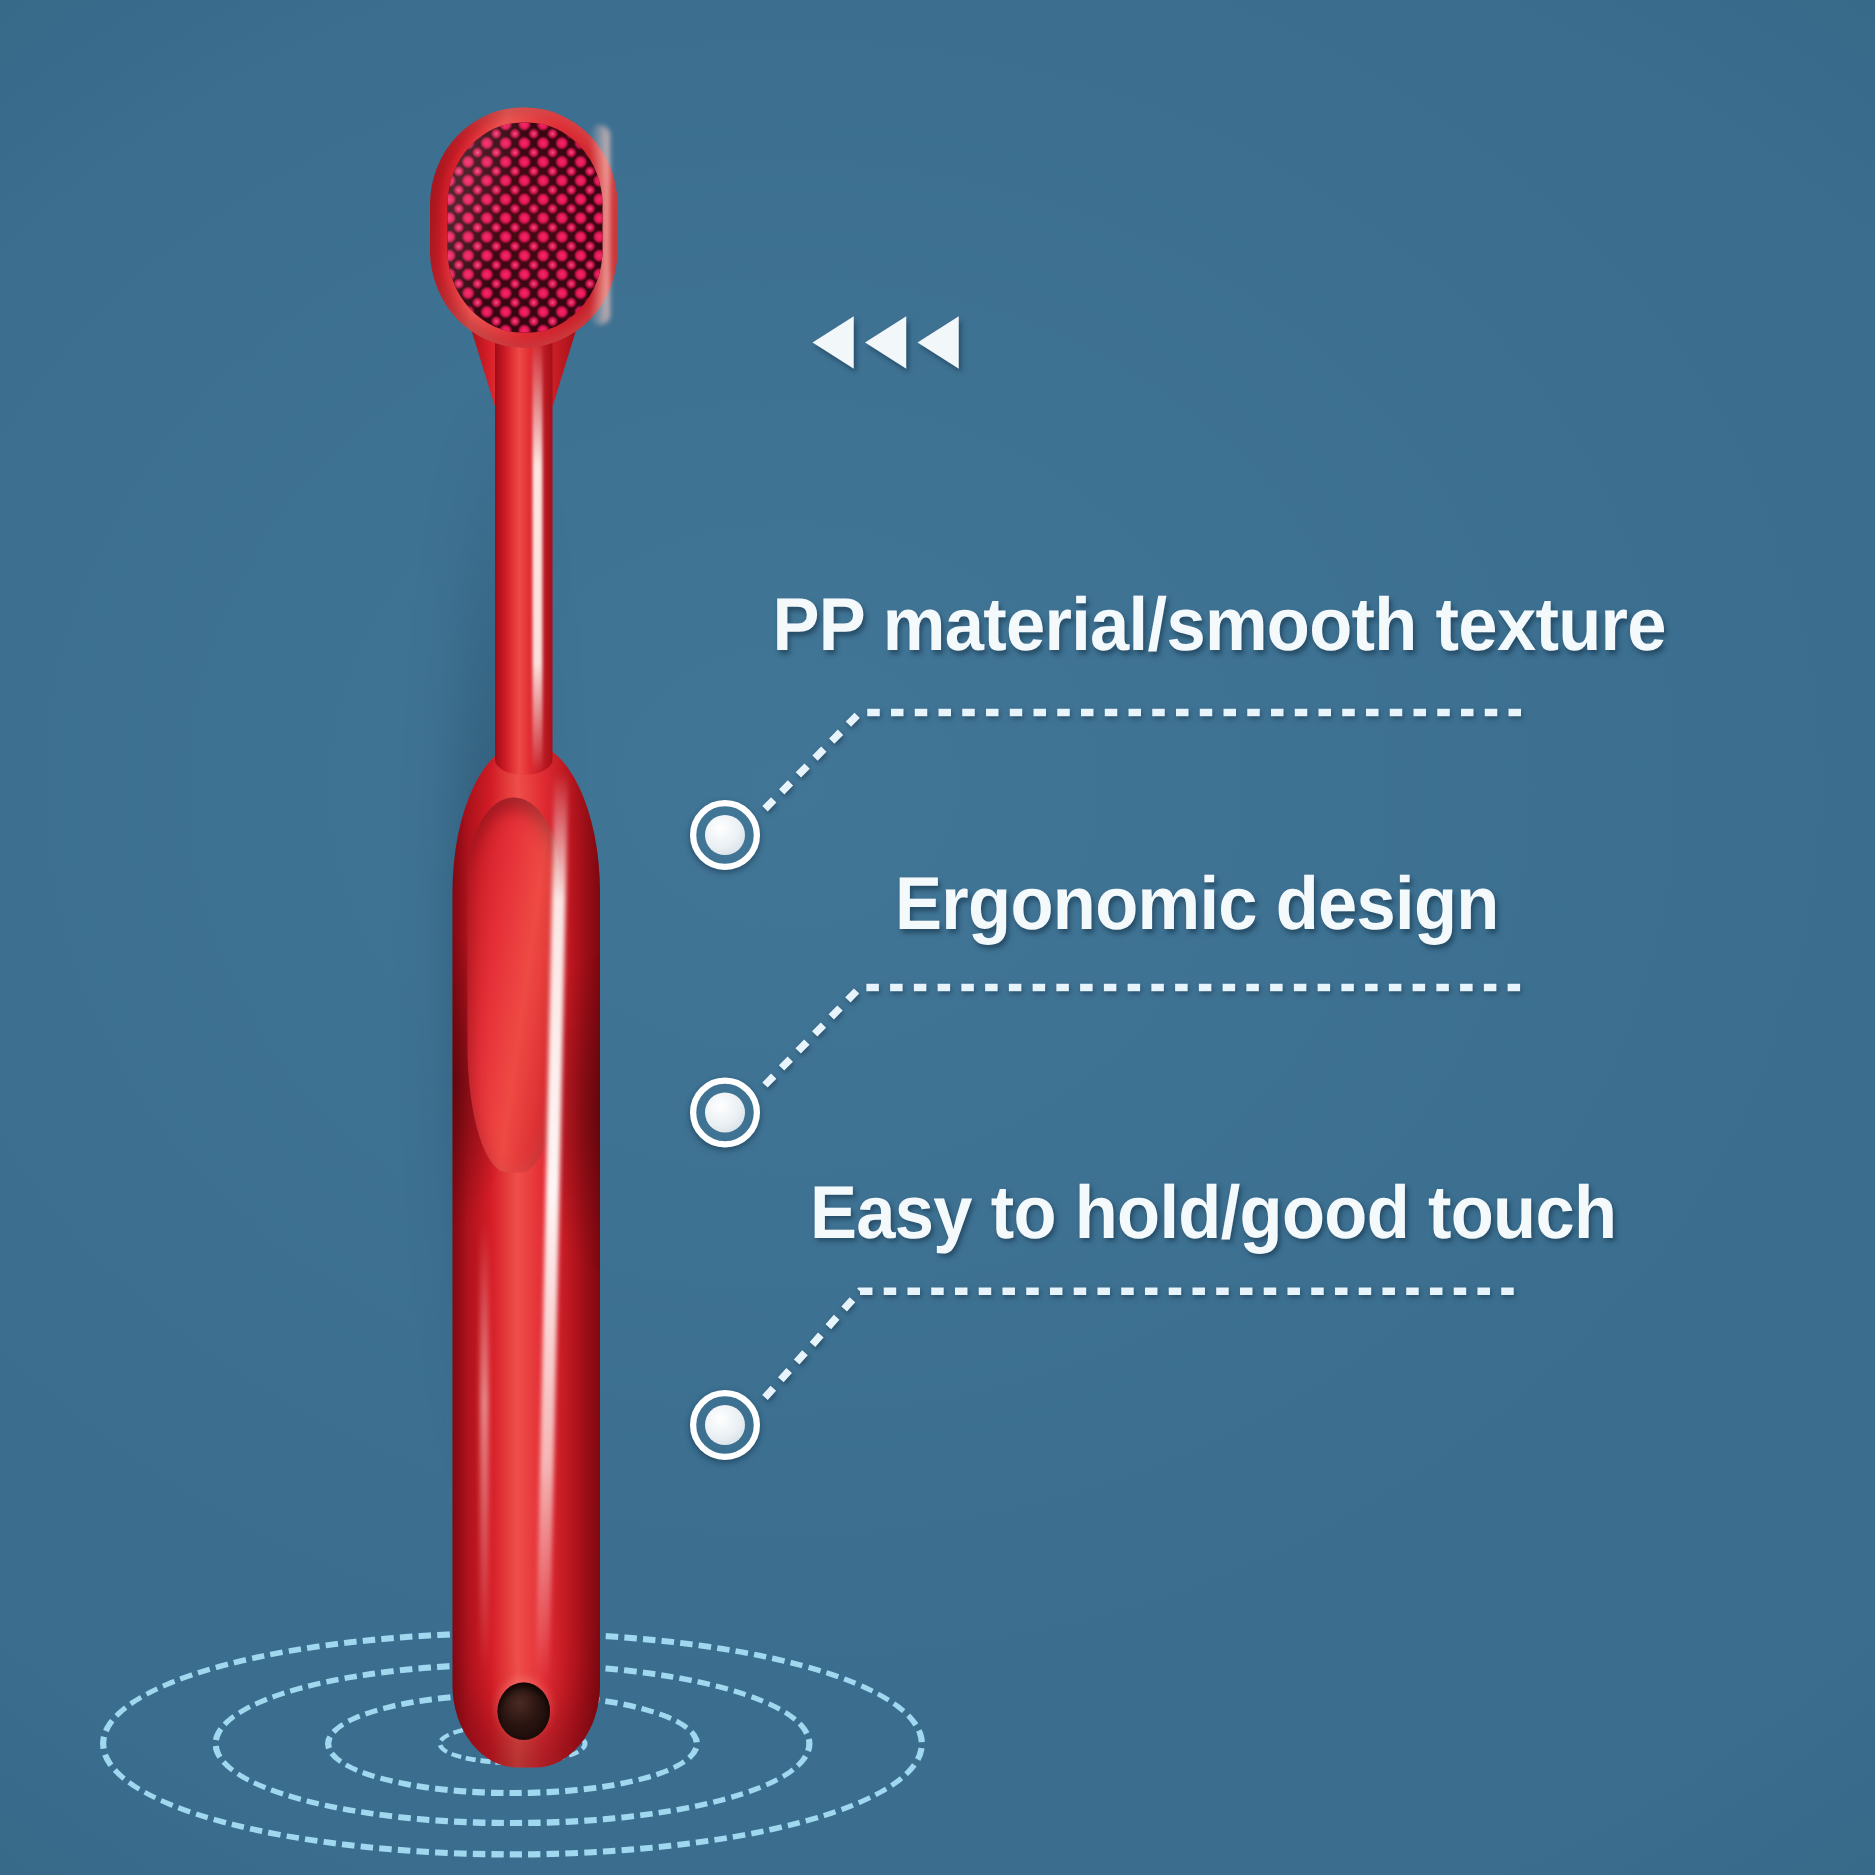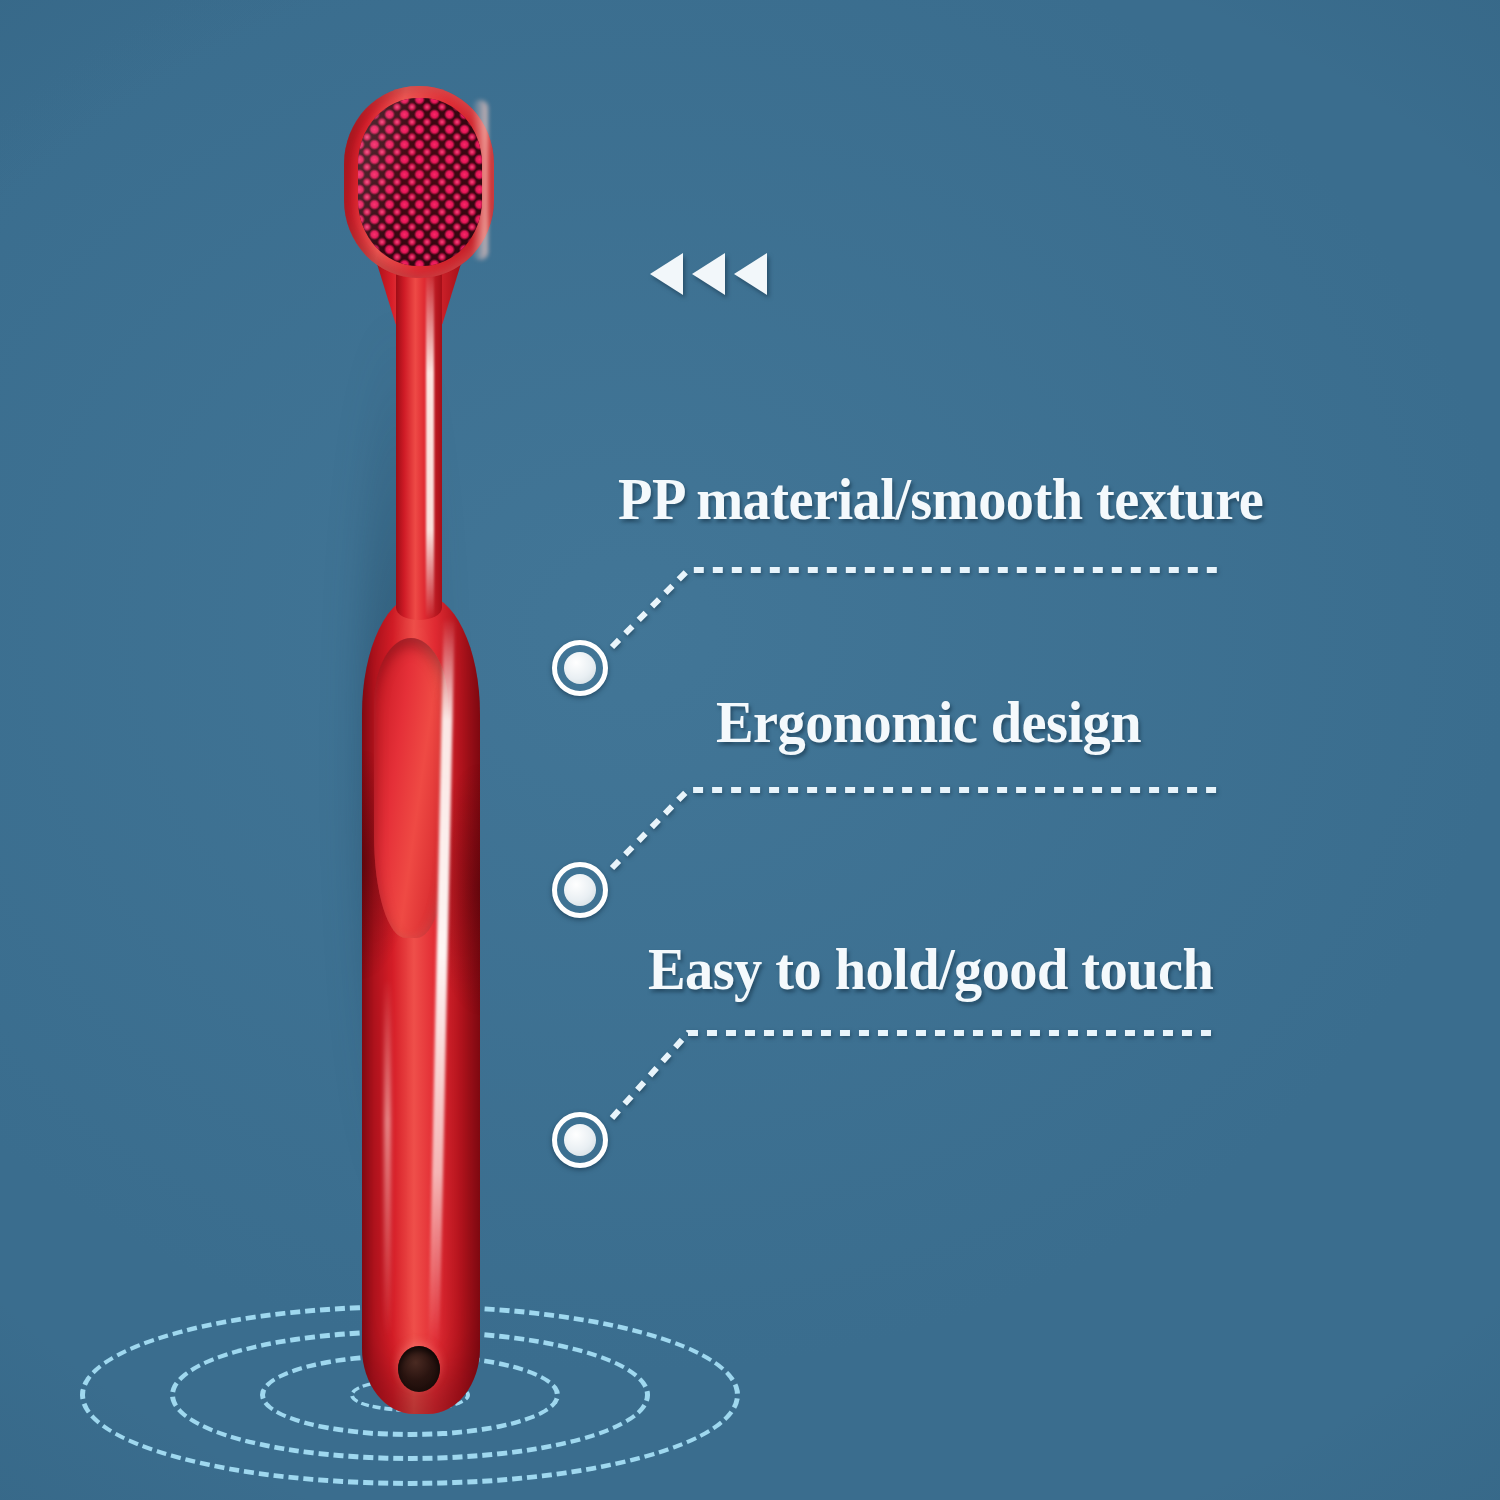--- a/index.html
+++ b/index.html
@@ -6,21 +6,21 @@
     margin: 0;
     padding: 0;
     background: #2f5d7c;
   }
   #stage {
     position: relative;
     width: 1500px;
     height: 1500px;
     overflow: hidden;
     background: #3a6d8e;
-    font-family: Liberation Serif, serif;
+    font-family: Liberation Sans, sans-serif;
   }
 
   
   .bg-vignette {
     position: absolute;
     inset: 0;
     background:
       radial-gradient(ellipse 95% 80% at 42% 42%, rgba(72,125,158,0.55) 0%, rgba(58,109,142,0) 62%),
       radial-gradient(ellipse 120% 100% at 50% 50%, rgba(0,0,0,0) 55%, rgba(20,52,74,0.30) 100%);
     pointer-events: none;

